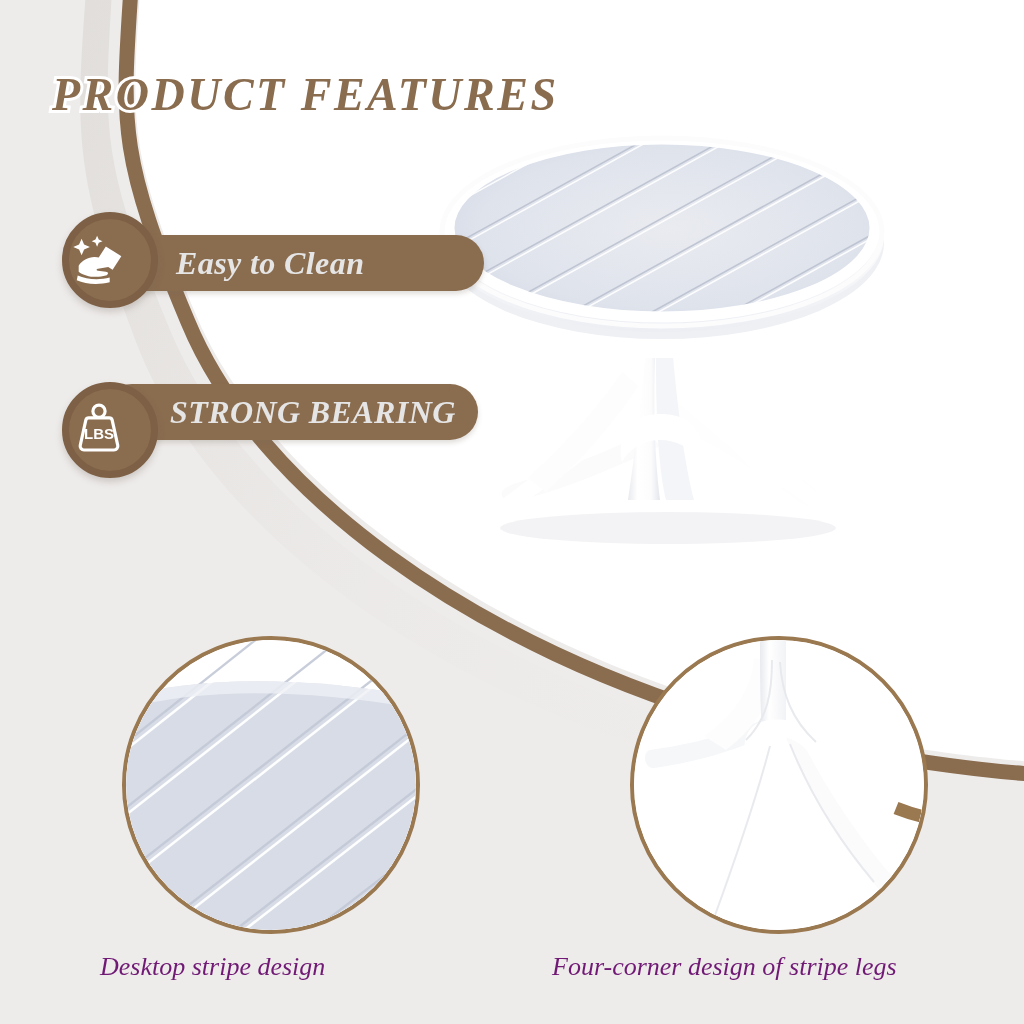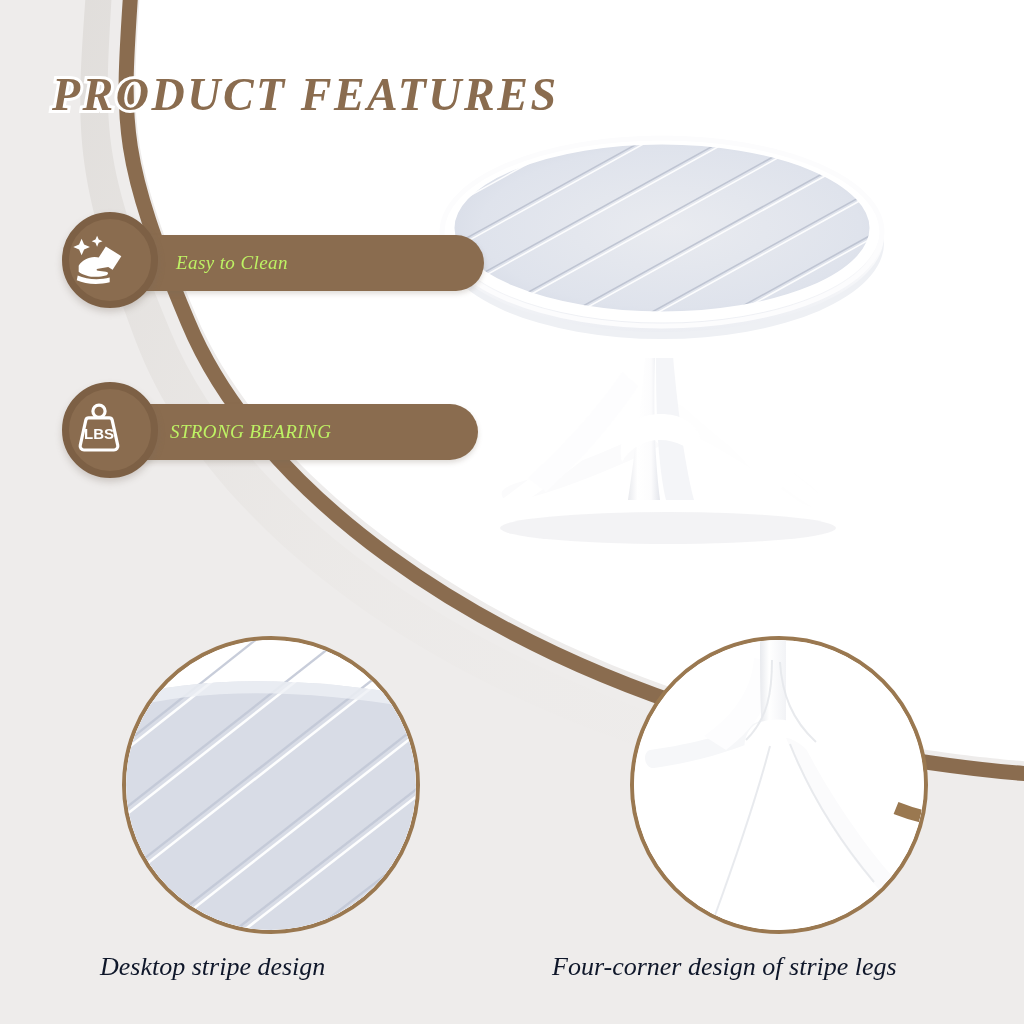--- a/index.html
+++ b/index.html
@@ -29,22 +29,22 @@
   .badge{z-index:35;}
   .pill{
     position:absolute;
     height:56px;
     border-radius:28px;
     background:#8a6c4f;
     display:flex;align-items:center;
     box-shadow:0 3px 5px rgba(120,105,92,.22);
   }
   .pill-label{
-    color:#bef264;
-    font-size:19px;font-weight:400;font-style:italic;
+    color:#e5e5e5;
+    font-size:32px;font-weight:700;font-style:italic;
     letter-spacing:.4px;
     white-space:nowrap;
   }
   .badge-circle{
     position:absolute;
     width:96px;height:96px;border-radius:50%;
     background:#8a6c4f;
     border:7px solid #7d6045;
     box-sizing:border-box;
     display:flex;align-items:center;justify-content:flex-start;
@@ -58,21 +58,21 @@
     border-radius:50%;
     border:4px solid #9a7850;
     box-sizing:border-box;
     overflow:hidden;
     background:#ffffff;
     z-index:30;
   }
   .caption{
     position:absolute;
     font-size:26px;font-style:italic;font-weight:400;
-    color:#0f172a;
+    color:#701a75;
     white-space:nowrap;
     z-index:30;
   }
 </style>
 </head>
 <body>
 
 <div id="stage">
 
   <svg id="bg" viewBox="0 0 1024 1024">
@@ -217,21 +217,21 @@
         <path d="M10,38 c4,-7 14,-11 22,-8 l10,4 c3,1 3,4 0,5 l-12,2
                  c-2,0 -2,2 0,2 l8,1 c3,0 3,3 0,4
                  c-10,3 -22,1 -28,-4 Z" fill="#ffffff"></path>
 
         <path d="M9,48 c9,4 22,5 33,2 l0,5 c-12,3 -25,2 -34,-2 Z" fill="#ffffff"></path>
       </svg>
     </div>
   </div>
 
   <div class="abs badge" style="left:0;top:0;">
-    <div class="pill" style="left:104px;top:404px;width:308px;padding-left:66px;">
+    <div class="pill" style="left:104px;top:384px;width:308px;padding-left:66px;">
       <span class="pill-label">STRONG BEARING</span>
     </div>
     <div class="badge-circle" style="left:62px;top:382px;">
       <svg width="60" height="60" viewBox="0 0 64 64" aria-hidden="true">
         <circle cx="32" cy="12" r="6.5" fill="none" stroke="#ffffff" stroke-width="3.4"></circle>
         <path d="M21,19 h22 c1.4,0 2.6,0.9 3,2.3 l6,27 c0.6,2.6 -1.4,5 -4,5
                  h-32 c-2.6,0 -4.6,-2.4 -4,-5 l6,-27 c0.4,-1.4 1.6,-2.3 3,-2.3 Z" fill="none" stroke="#ffffff" stroke-width="3.4" stroke-linejoin="round"></path>
         <text x="32" y="42" text-anchor="middle" font-family="Liberation Sans, sans-serif" font-size="16" font-weight="700" fill="#ffffff">LBS</text>
       </svg>
     </div>

